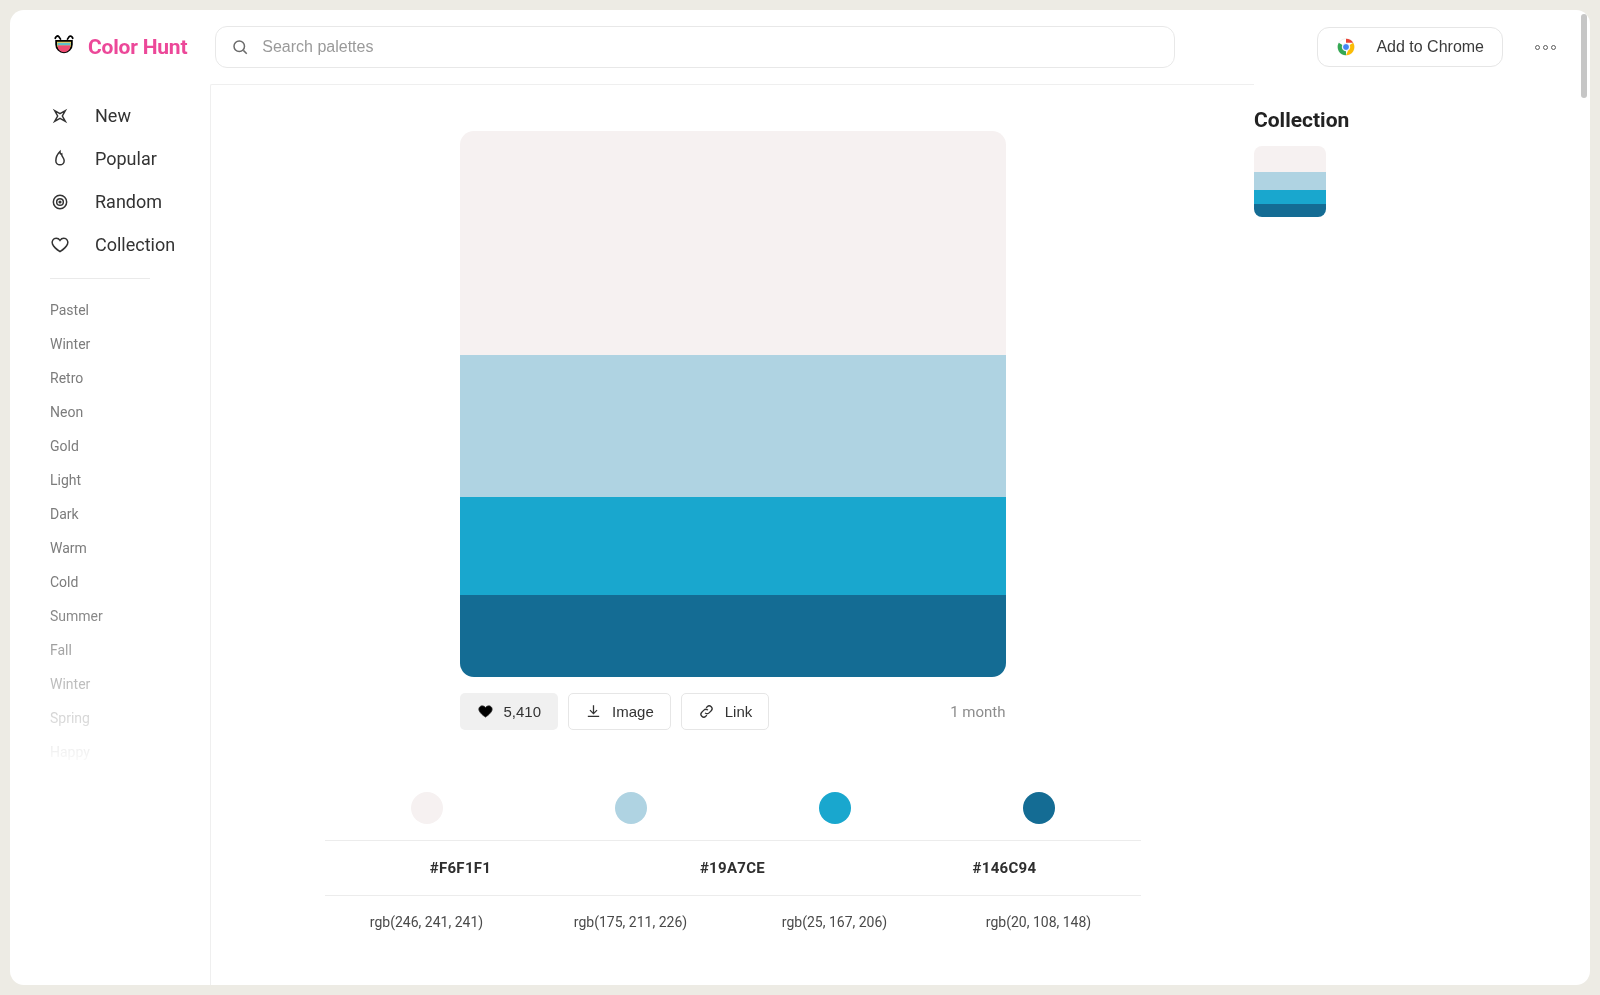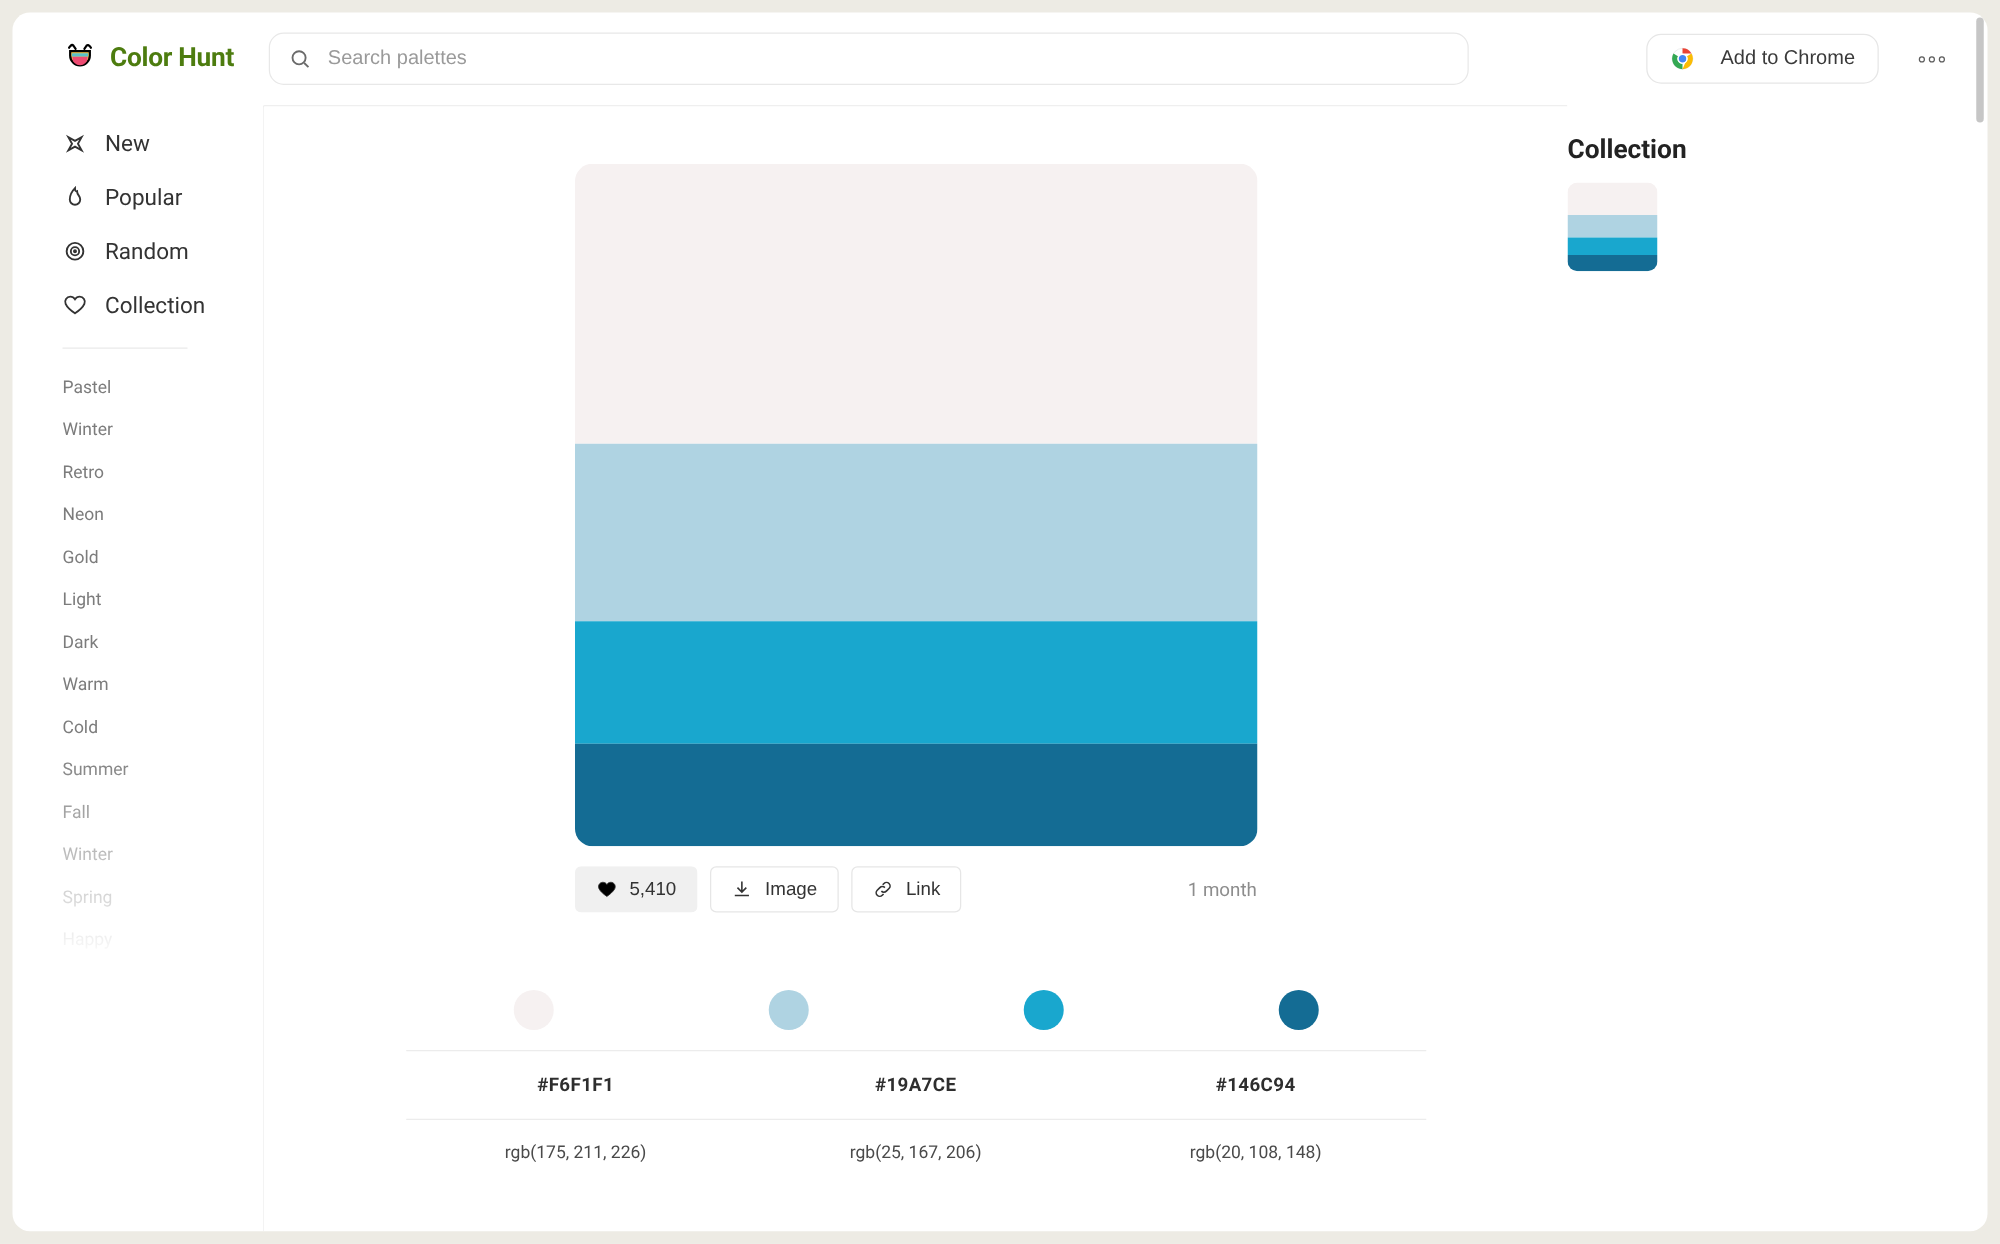--- a/index.html
+++ b/index.html
@@ -40,21 +40,21 @@
   gap: 10px;
   flex-shrink: 0;
 }
 .logo-icon {
   width: 28px;
   height: 28px;
 }
 .logo-text {
   font-size: 21px;
   font-weight: 700;
-  color: #4d7c0f;
+  color: #ec4899;
   letter-spacing: -0.01em;
 }
 .search-wrap {
   flex: 1;
   position: relative;
   max-width: 960px;
 }
 .search-input {
   width: 100%;
   height: 42px;
@@ -103,22 +103,22 @@
 
 .body-wrap { display: flex; height: calc(100% - 74px); }
 
 .sidebar {
   width: 200px;
   padding: 10px 0 0 40px;
   flex-shrink: 0;
 }
 .nav-item {
   display: flex;
-  align-items: flex-start;
-  gap: 14px;
+  align-items: flex-end;
+  gap: 25px;
   padding: 11px 0;
   cursor: pointer;
   color: #333;
   font-size: 18px;
 }
 .nav-item svg { width: 20px; height: 20px; stroke: #333; flex-shrink: 0; }
 .tag-divider {
   width: 100px;
   height: 1px;
   background: #eaeaea;
@@ -387,20 +387,21 @@
             <div class="color-cell">
                 <div class="swatch" id="sw3" style="background: rgb(20, 108, 148);"></div>
               </div>
           </div>
           <div class="hex-row">
             <div class="color-cell">#F6F1F1</div>
             <div class="color-cell">#19A7CE</div>
             <div class="color-cell">#146C94</div>
           </div>
           <div class="rgb-row">
+            <div class="color-cell">rgb(246, 241, 241)</div>
             <div class="color-cell">rgb(175, 211, 226)</div>
             <div class="color-cell">rgb(25, 167, 206)</div>
             <div class="color-cell">rgb(20, 108, 148)</div>
           </div>
         </div>
       </div>
     </main>
 
     <aside class="right-panel">
       <div class="right-title">Collection</div>

